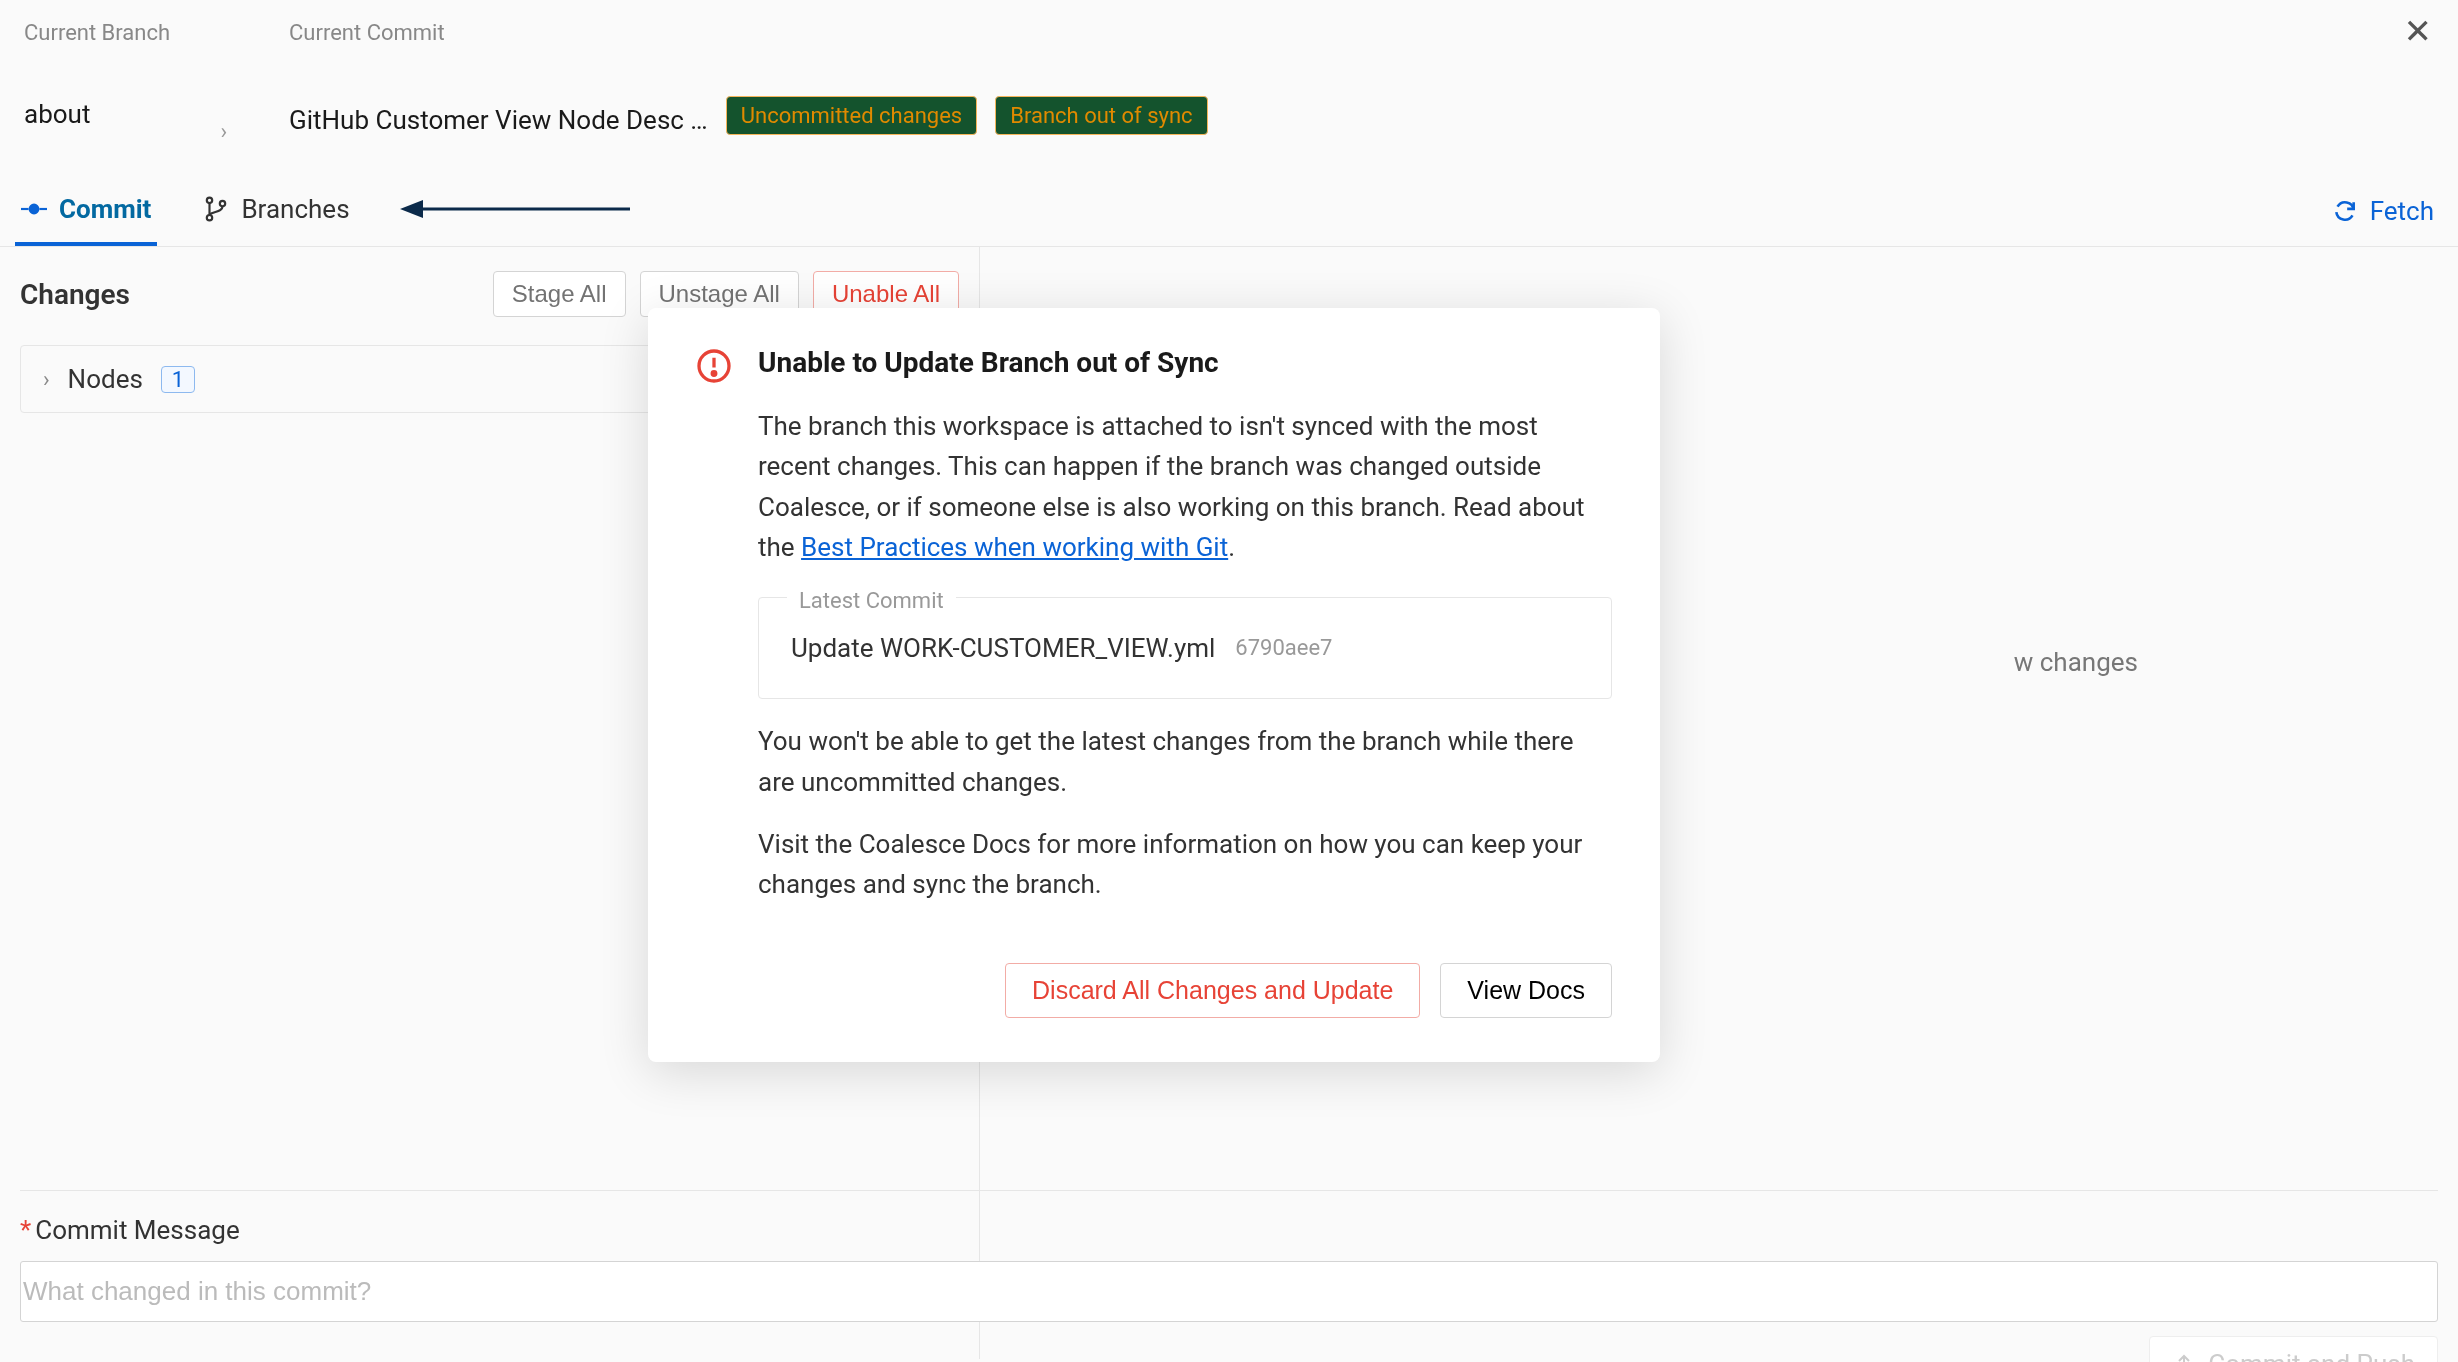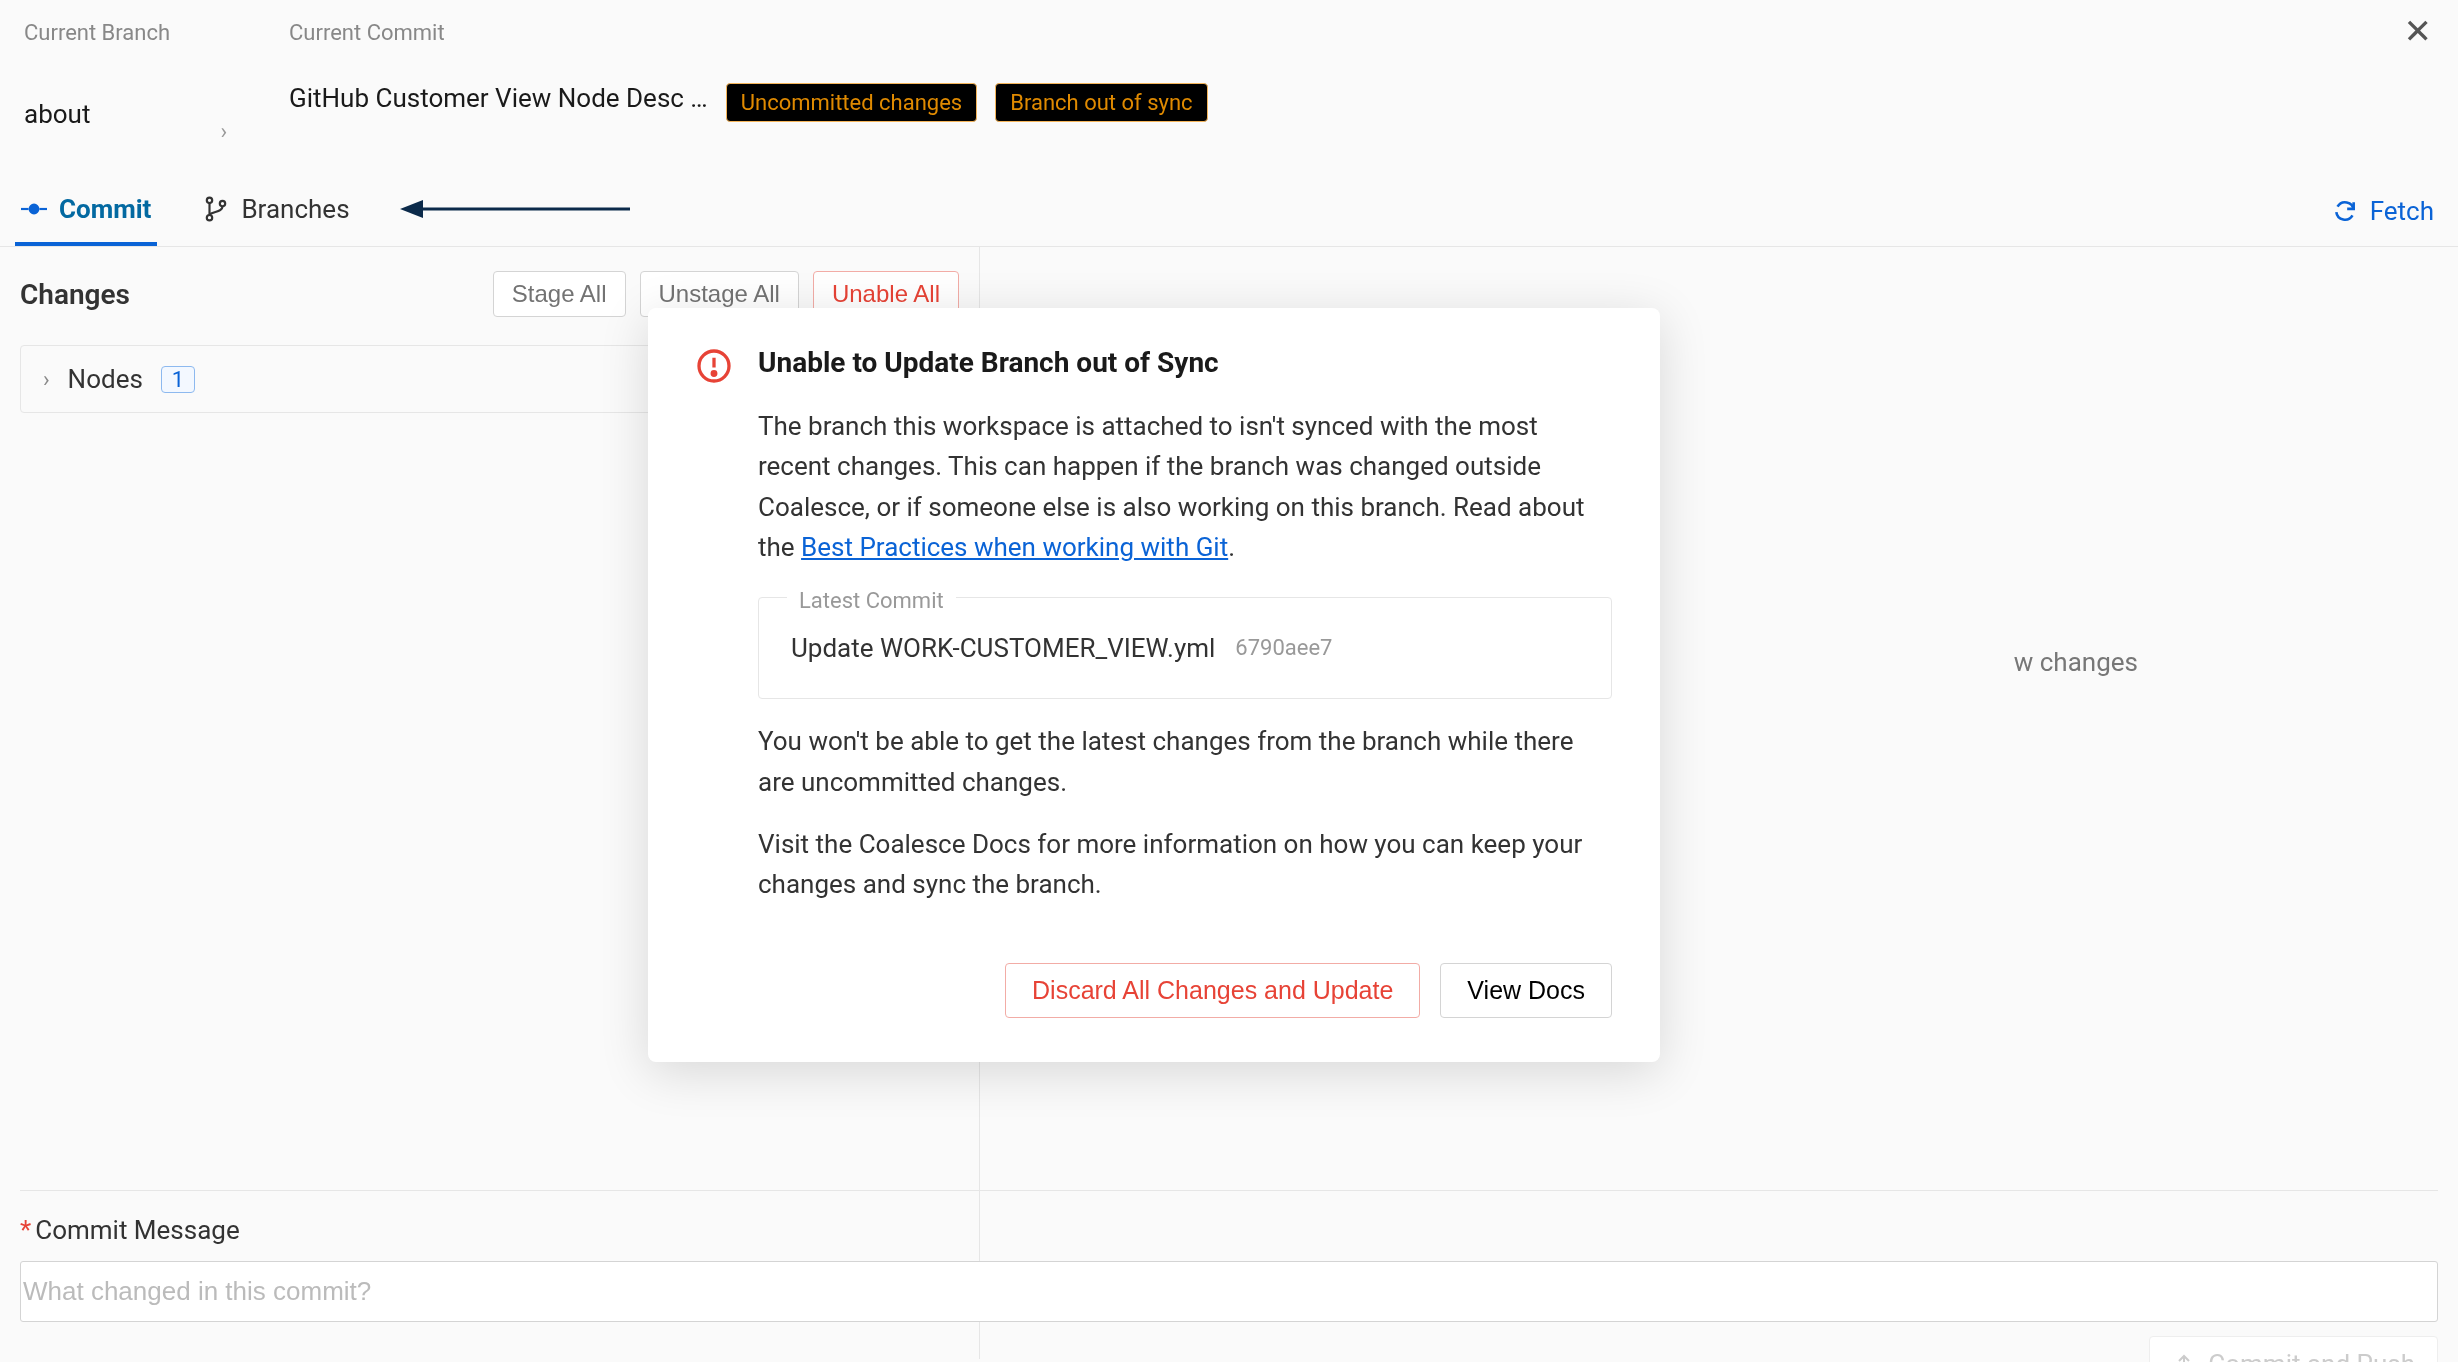--- a/index.html
+++ b/index.html
@@ -40,27 +40,28 @@
       font-size: 26px;
       color: #1a1a1a;
     }
     .chev {
       color: #999;
       margin: 36px 12px 0 0;
       font-size: 22px;
     }
     .commit-row {
       display: flex;
-      align-items: flex-start;
+      align-items: flex-end;
       gap: 18px;
+      margin-top: 13px;
     }
     .badge {
       border: 1px solid #f5b55a;
       color: #e08a00;
-      background: #000000;
+      background: #14532d;
       font-size: 22px;
       padding: 6px 14px;
       border-radius: 4px;
     }
     .close-x {
       position: absolute;
       top: 14px;
       right: 26px;
       font-size: 34px;
       color: #555;

